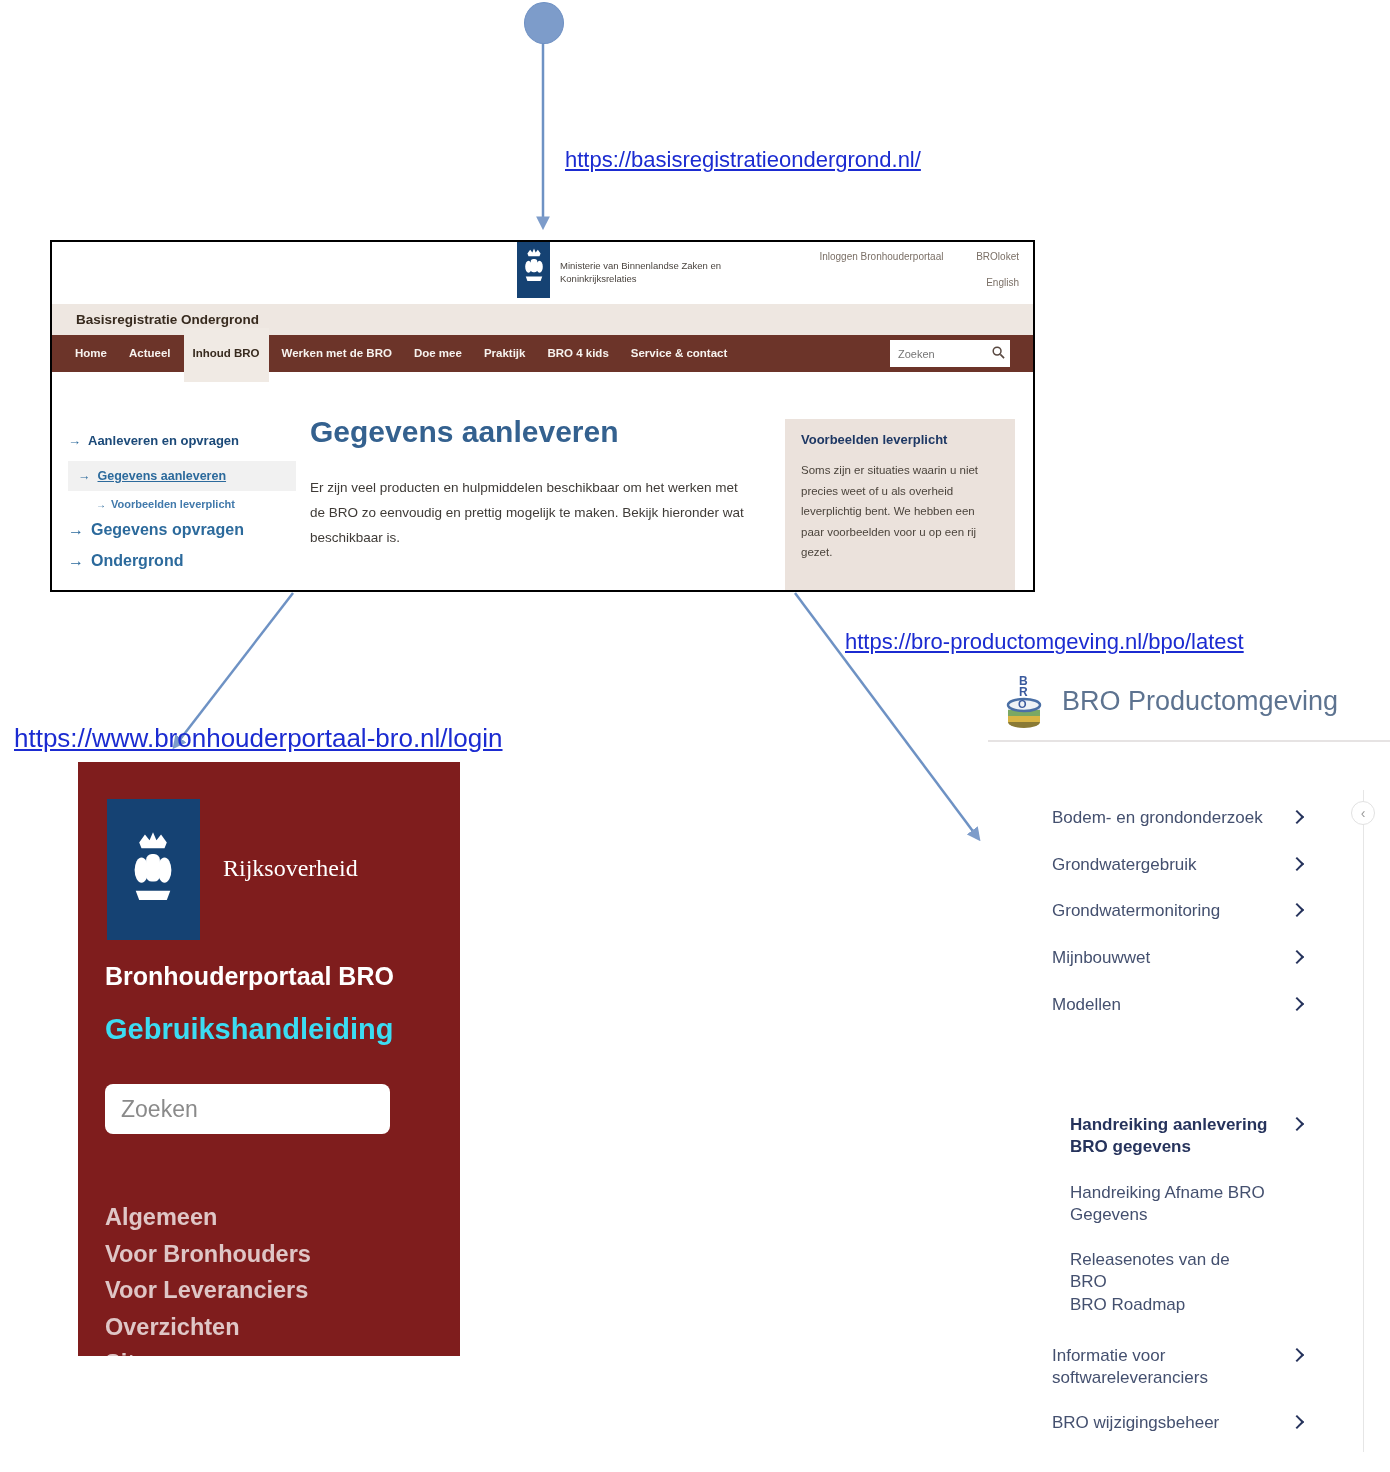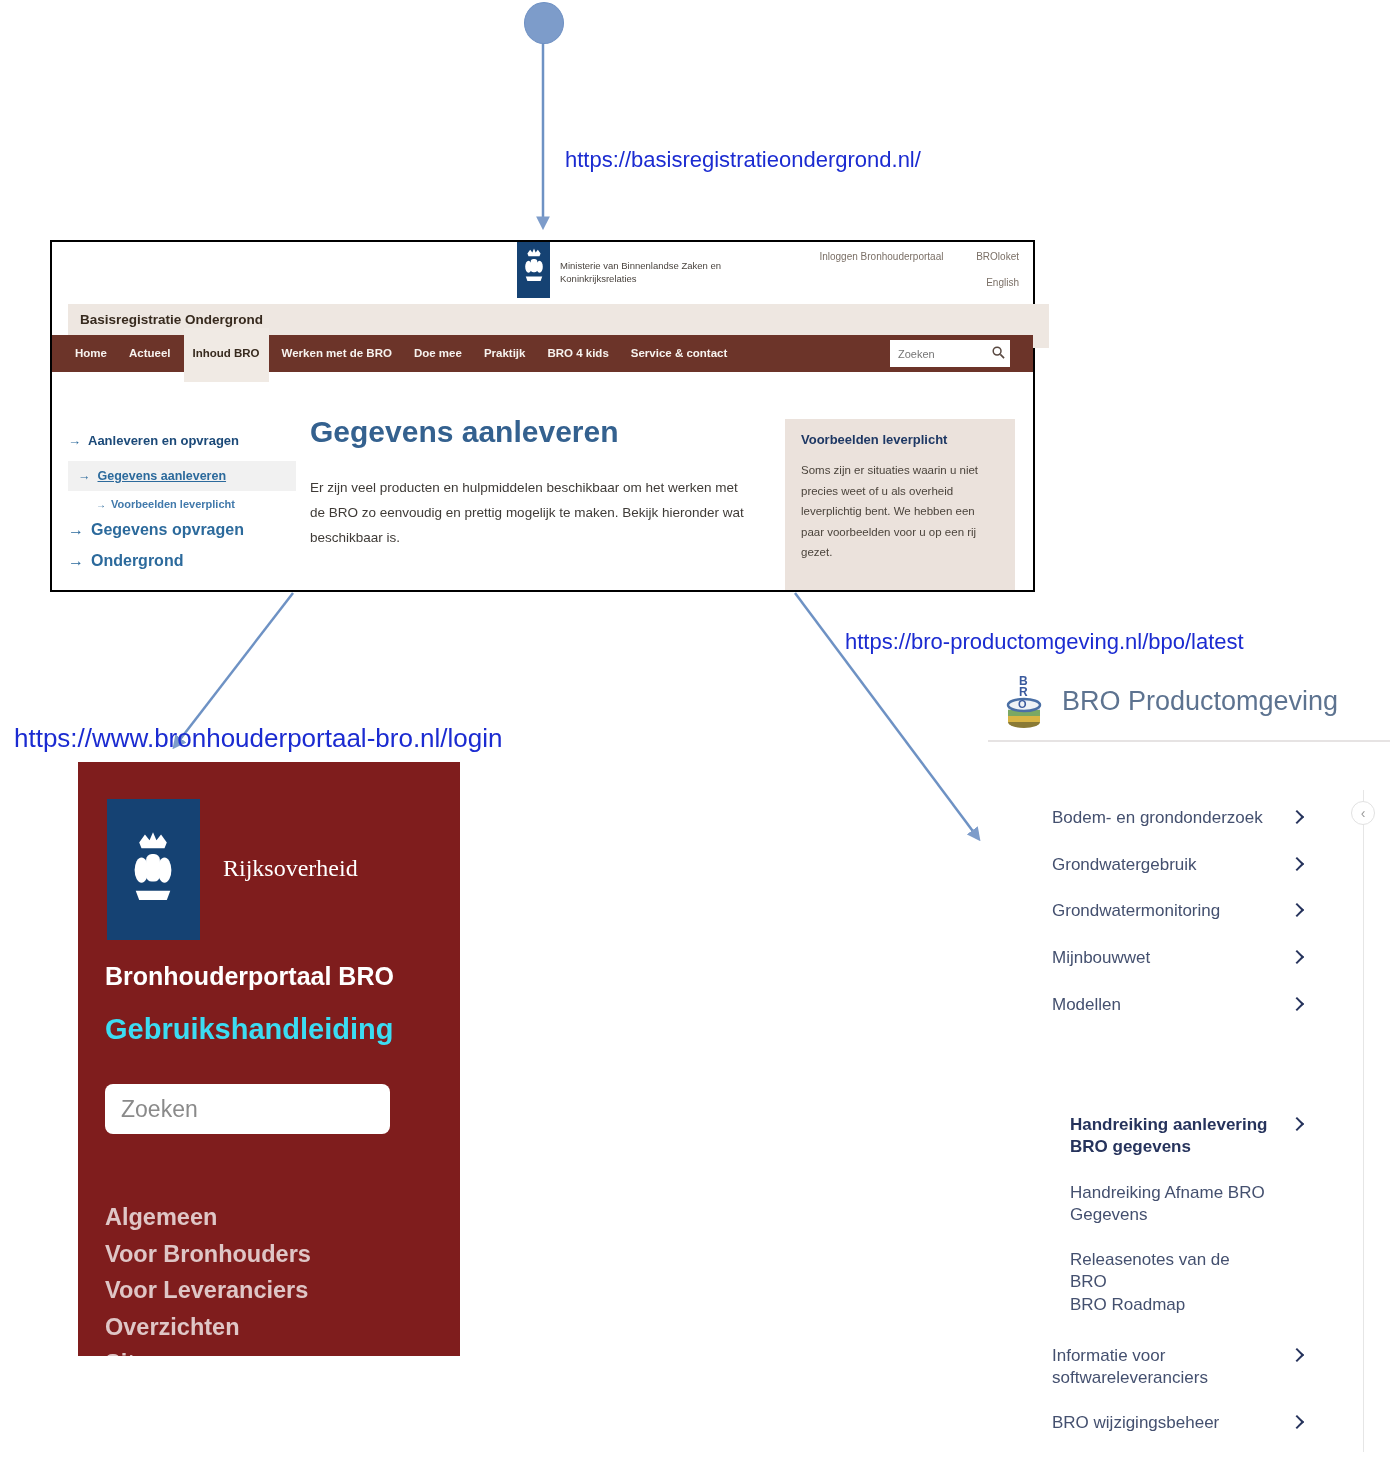--- a/index.html
+++ b/index.html
@@ -5,37 +5,37 @@
   html,body{margin:0;padding:0;background:#fff;}
   body{font-family:"Liberation Sans","DejaVu Sans",sans-serif;}
   #canvas{position:relative;width:1390px;height:1472px;background:#fff;overflow:hidden;}
 
   
   #connectors{position:absolute;left:0;top:0;z-index:4;pointer-events:none;}
   .flow-circle{position:absolute;left:524px;top:2px;width:38px;height:40px;border-radius:50%;
     background:#7d9cca;border:1px solid #6e90c3;z-index:4;}
 
   
-  .url{position:absolute;z-index:5;color:#1b2bd1;cursor:pointer;}
+  .url{position:absolute;z-index:5;color:#1b2bd1;text-decoration:underline;cursor:pointer;}
   #url1{left:565px;top:147px;font-size:22px;}
   #url2{left:845px;top:629px;font-size:22px;}
   #url3{left:14px;top:723px;font-size:26px;}
 
   
   #shot1{position:absolute;left:50px;top:240px;width:985px;height:352px;border:2px solid #000;
     background:#fff;box-sizing:border-box;z-index:2;}
   .s1-header{position:absolute;left:0;top:0;width:100%;height:62px;background:#fff;}
   .s1-logoblock{position:absolute;left:465px;top:0;width:33px;height:56px;background:#154273;}
   .s1-logoblock svg{display:block;margin:6px auto 0;}
   .s1-ministry{position:absolute;left:508px;top:17px;font-size:9.5px;line-height:13px;color:#4a443f;}
   .s1-toplinks{position:absolute;right:14px;top:9px;font-size:10px;color:#7a6f66;}
   .s1-toplinks span{margin-left:30px;cursor:pointer;}
   .s1-english{position:absolute;right:14px;top:35px;font-size:10px;color:#7a6f66;cursor:pointer;}
-  .s1-titleband{position:absolute;left:16px;top:62px;width:100%;height:44px;background:#eee7e1;
-    font-size:13.5px;font-weight:bold;color:#372a1e;line-height:31px;padding-left:12px;box-sizing:border-box;}
+  .s1-titleband{position:absolute;left:0;top:62px;width:100%;height:44px;background:#eee7e1;
+    font-size:13.5px;font-weight:bold;color:#372a1e;line-height:31px;padding-left:24px;box-sizing:border-box;}
   .s1-nav{position:absolute;left:0;top:93px;width:100%;height:37px;background:#6c3429;z-index:3;}
   .s1-nav-items{position:absolute;left:14px;top:0;white-space:nowrap;}
   .s1-nav-item{display:inline-block;vertical-align:top;line-height:37px;padding:0 9px;margin-right:4px;
     font-size:11.5px;font-weight:bold;color:#f7f3ef;cursor:pointer;}
   .s1-nav-item.active{background:#f0eae4;color:#372a1e;margin-top:-7px;padding-top:7px;height:47px;line-height:37px;}
   .s1-search{position:absolute;right:23px;top:5px;width:120px;height:27px;background:#fff;}
   .s1-search input{position:absolute;left:0;top:0;width:96px;height:27px;border:none;outline:none;
     font-size:11px;padding:0 0 0 8px;color:#555;font-family:inherit;background:transparent;}
   .s1-search svg{position:absolute;right:5px;top:6px;}
   .s1-breadcrumb{position:absolute;left:0;top:130px;width:100%;height:33px;background:#f3eee9;

